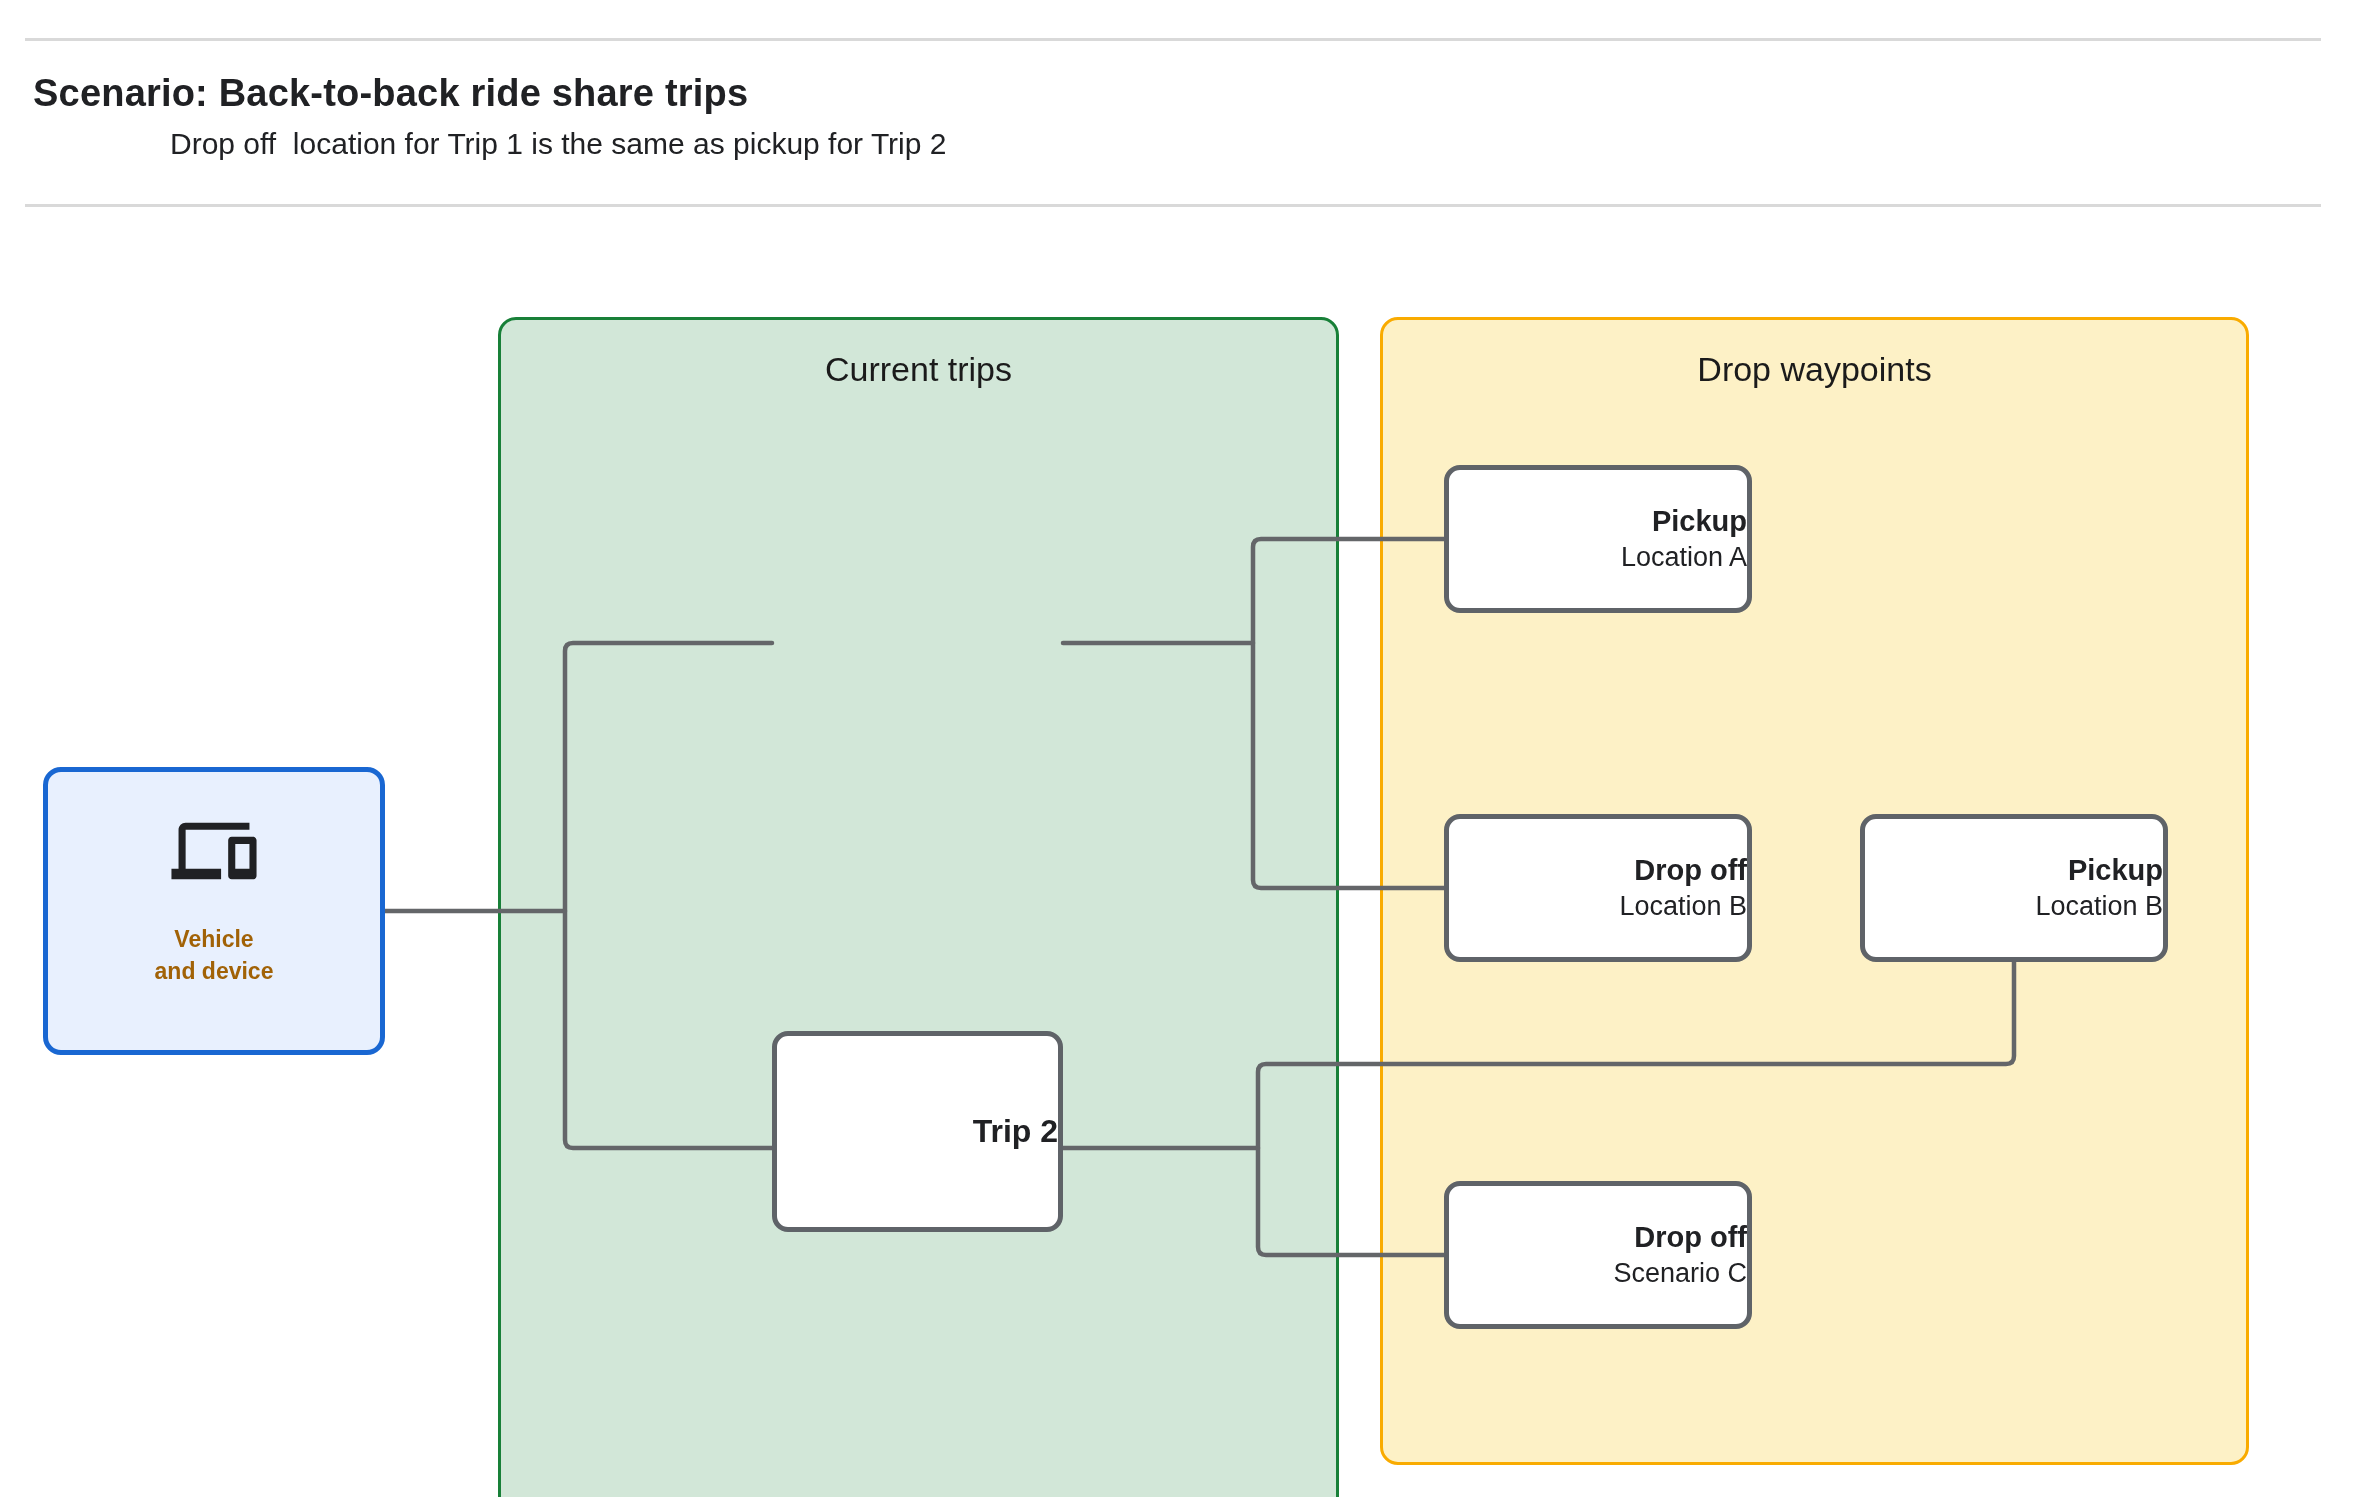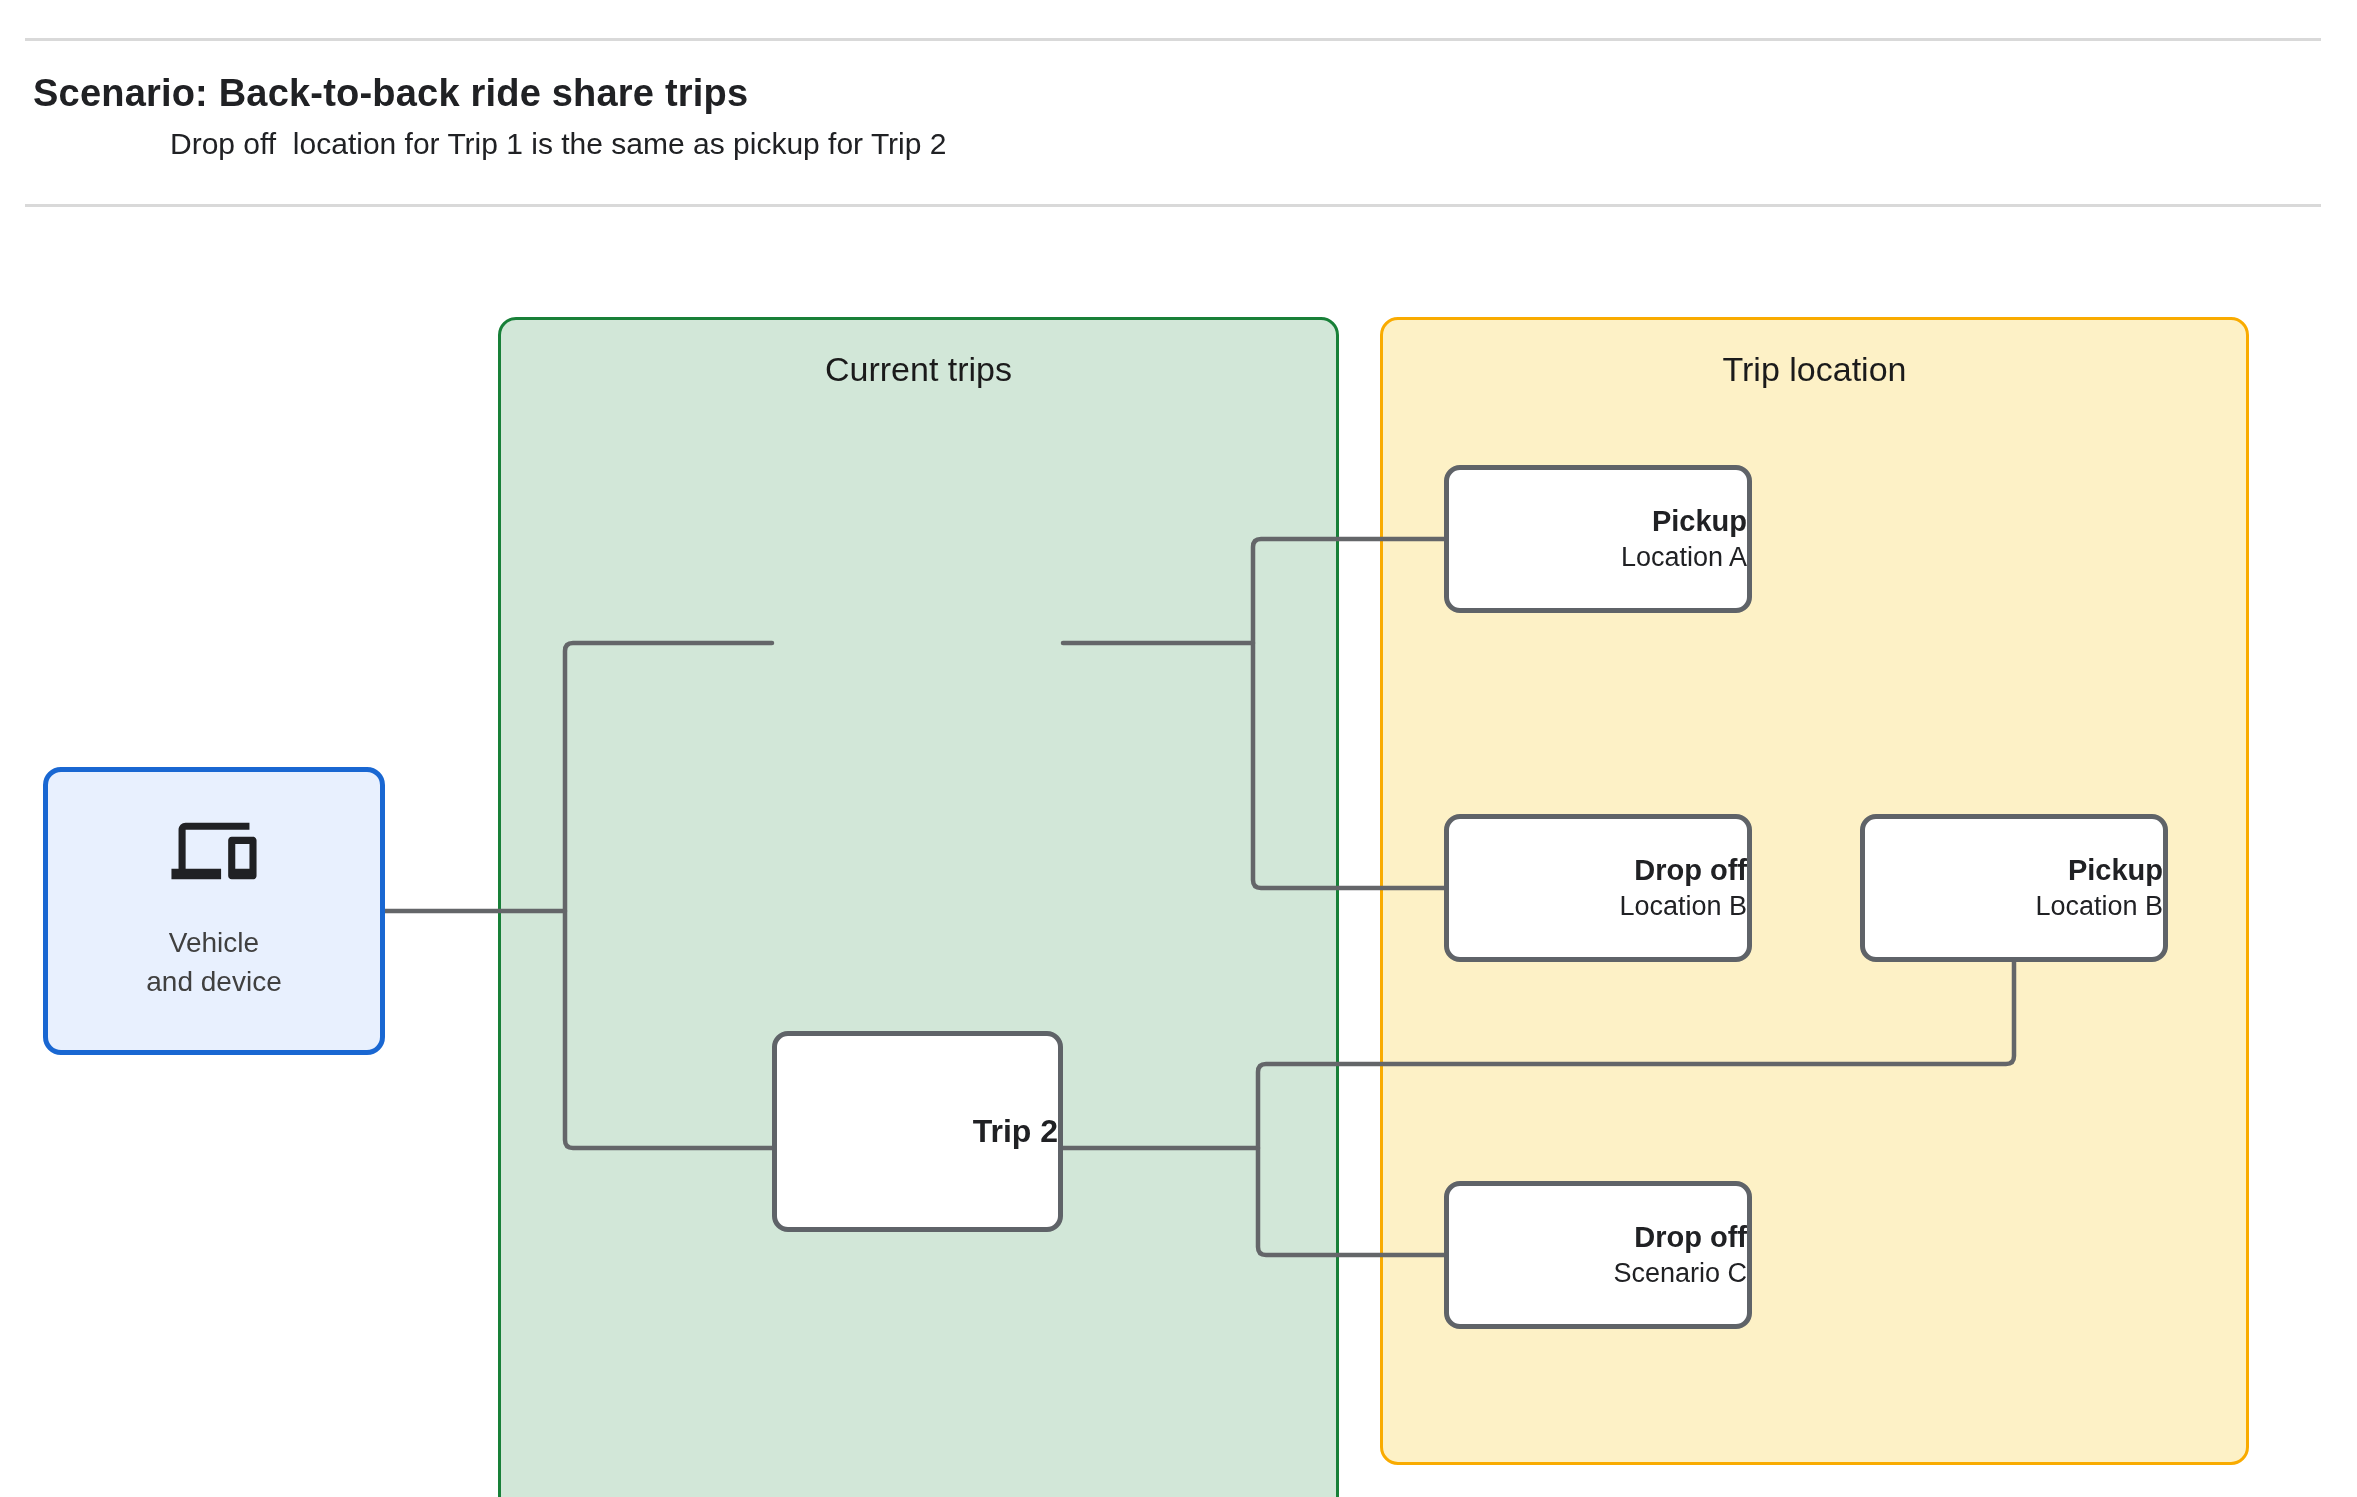--- a/index.html
+++ b/index.html
@@ -67,39 +67,39 @@
 
   
   .vehicle-node {
     left: 43px; top: 767px; width: 342px; height: 288px;
     background: #e8f0fe; border: 5px solid #1967d2; border-radius: 18px;
     display: flex; flex-direction: column; align-items: center;
     padding-top: 40px; z-index: 10;
   }
   .vehicle-label {
     margin-top: 34px; text-align: center;
-    font-size: 28px; font-weight: normal; line-height: 1.38; color: #404040;
+    font-size: 23px; font-weight: bold; line-height: 1.38; color: #a16207;
   }
   .devices-icon-svg { width: 96px; height: 78px; display: block; }
 </style>
 </head>
 <body>
 
 <div id="canvas">
 
   <div class="abs divider divider-top"></div>
   <div class="abs page-title">Scenario: Back-to-back ride share trips</div>
   <div class="abs page-subtitle">Drop off  location for Trip 1 is the same as pickup for Trip 2</div>
   <div class="abs divider divider-bottom"></div>
 
   <div class="abs panel panel-green">
     <div class="panel-title">Current trips</div>
   </div>
   <div class="abs panel panel-orange">
-    <div class="panel-title">Trip location</div>
+    <div class="panel-title">Drop waypoints</div>
   </div>
 
   <svg id="connectors" width="2357" height="1497" viewBox="0 0 2357 1497">
     <path class="conn" d="M 385 911 H 565"></path>
     <path class="conn" d="M 772 643 H 573 Q 565 643 565 651 V 1140 Q 565 1148 573 1148 H 772"></path>
     <path class="conn" d="M 1063 643 H 1253"></path>
     <path class="conn" d="M 1444 539 H 1261 Q 1253 539 1253 547 V 880 Q 1253 888 1261 888 H 1444"></path>
     <path class="conn" d="M 1063 1148 H 1258"></path>
     <path class="conn" d="M 1444 1255 H 1266 Q 1258 1255 1258 1247 V 1072 Q 1258 1064 1266 1064 H 2006 Q 2014 1064 2014 1056 V 962"></path>
   </svg>

